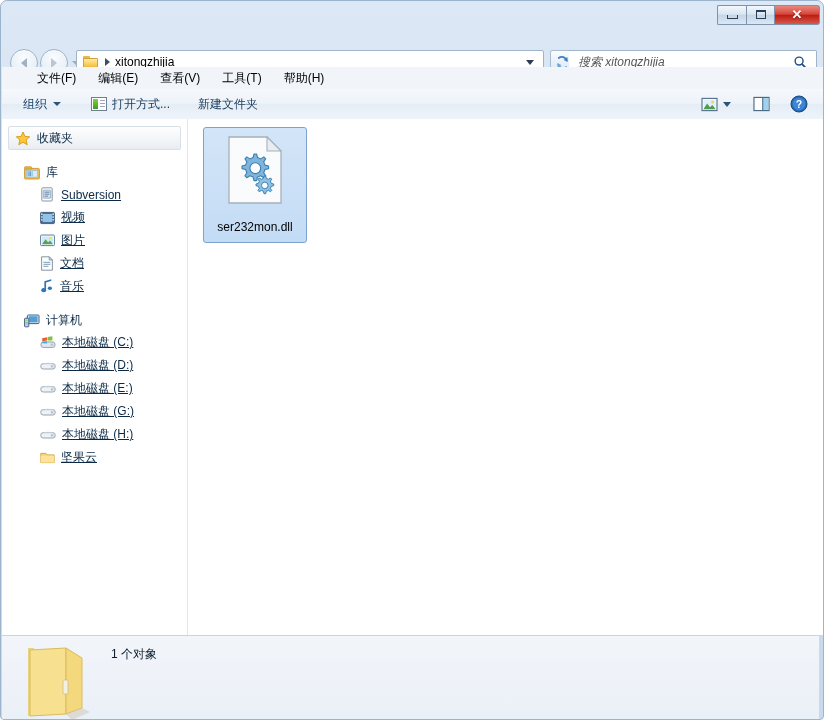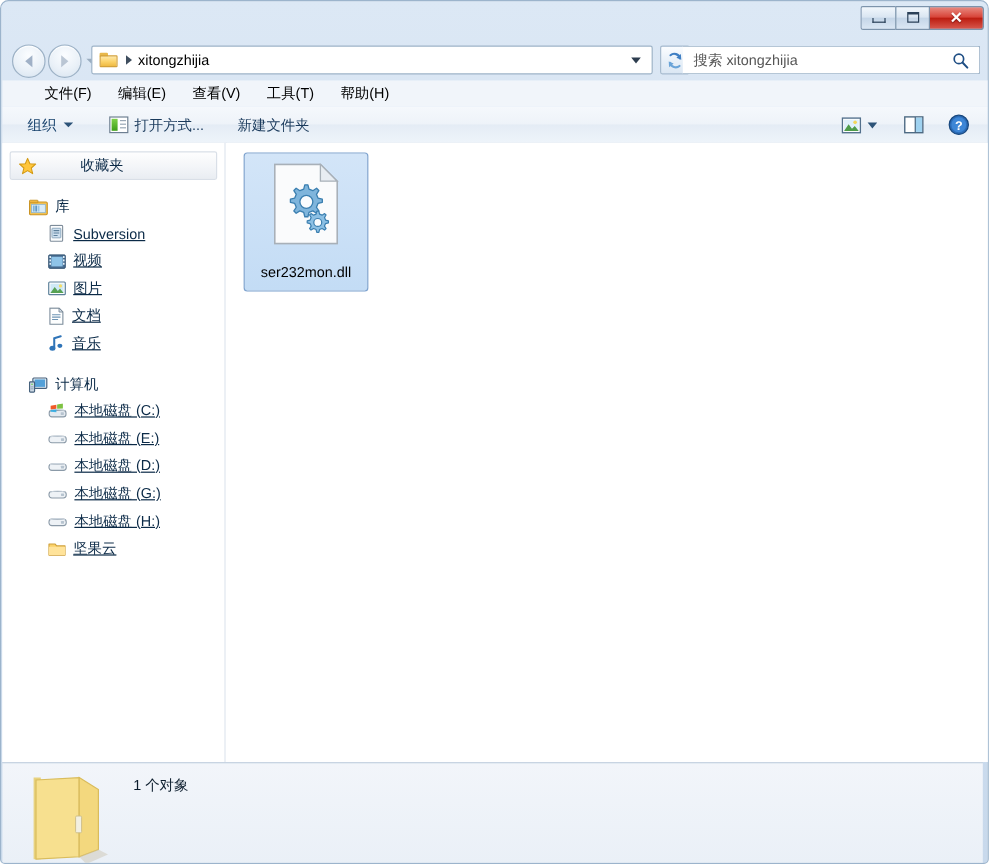--- a/index.html
+++ b/index.html
@@ -77,21 +77,21 @@
     font-size: 13px;
     font-weight: bold;
     line-height: 1;
     text-shadow: 0 1px 1px rgba(90,0,0,.7);
     font-family: "Liberation Sans", sans-serif;
   }
 
   
   #navrow {
     position: absolute;
-    left: 0; top: 32px;
+    left: 0; top: 44px;
     width: 824px;
     height: 35px;
   }
   #navbtns {
     position: absolute;
     left: 9px; top: 4px;
     display: flex;
     align-items: center;
   }
   .navcircle {
@@ -204,20 +204,21 @@
     background: #ffffff;
     border: 1px solid #9fb4c8;
     border-left: none;
     border-radius: 0 2px 2px 0;
     display: flex;
     align-items: center;
   }
   #search-placeholder {
     margin-left: 9px;
     font-size: 12px;
+    font-style: italic;
     color: #565656;
     white-space: nowrap;
   }
   #search-icon {
     margin-left: auto;
     margin-right: 8px;
     flex: none;
   }
 
   
@@ -341,21 +342,20 @@
   .nav-header {
     display: flex;
     align-items: center;
     height: 24px;
     margin: 7px 6px 0 6px;
     padding-left: 6px;
     border: 1px solid #d9dfe7;
     border-radius: 2px;
     background: linear-gradient(to bottom, #fefefe 0%, #f3f5f8 55%, #e9edf2 100%);
     box-sizing: border-box;
-    gap: 30px;
   }
   .nav-header .label {
     font-size: 12px;
     color: #0b2a47;
     margin-left: 6px;
   }
 
   .nav-group {
     margin-top: 12px;
   }
@@ -658,30 +658,30 @@
           </svg>
           <span class="label">本地磁盘 (C:)</span>
         </div>
 
         <div class="nav-child">
           <svg class="nav-icon" width="16" height="12" viewBox="0 0 16 12">
             <rect x="0.8" y="3.6" width="14.4" height="5.4" rx="2.4" fill="#eef2f6" stroke="#8b9aa8" stroke-width="0.9"></rect>
             <path d="M1.6 4.2 Q8 2.2 14.4 4.2" fill="none" stroke="#ccd5de" stroke-width="0.9"></path>
             <rect x="10.8" y="5.2" width="2.6" height="2.2" rx="0.4" fill="#b6c3cf"></rect>
           </svg>
-          <span class="label">本地磁盘 (E:)</span>
+          <span class="label">本地磁盘 (D:)</span>
         </div>
 
         <div class="nav-child">
           <svg class="nav-icon" width="16" height="12" viewBox="0 0 16 12">
             <rect x="0.8" y="3.6" width="14.4" height="5.4" rx="2.4" fill="#eef2f6" stroke="#8b9aa8" stroke-width="0.9"></rect>
             <path d="M1.6 4.2 Q8 2.2 14.4 4.2" fill="none" stroke="#ccd5de" stroke-width="0.9"></path>
             <rect x="10.8" y="5.2" width="2.6" height="2.2" rx="0.4" fill="#b6c3cf"></rect>
           </svg>
-          <span class="label">本地磁盘 (D:)</span>
+          <span class="label">本地磁盘 (E:)</span>
         </div>
 
         <div class="nav-child">
           <svg class="nav-icon" width="16" height="12" viewBox="0 0 16 12">
             <rect x="0.8" y="3.6" width="14.4" height="5.4" rx="2.4" fill="#eef2f6" stroke="#8b9aa8" stroke-width="0.9"></rect>
             <path d="M1.6 4.2 Q8 2.2 14.4 4.2" fill="none" stroke="#ccd5de" stroke-width="0.9"></path>
             <rect x="10.8" y="5.2" width="2.6" height="2.2" rx="0.4" fill="#b6c3cf"></rect>
           </svg>
           <span class="label">本地磁盘 (G:)</span>
         </div>

